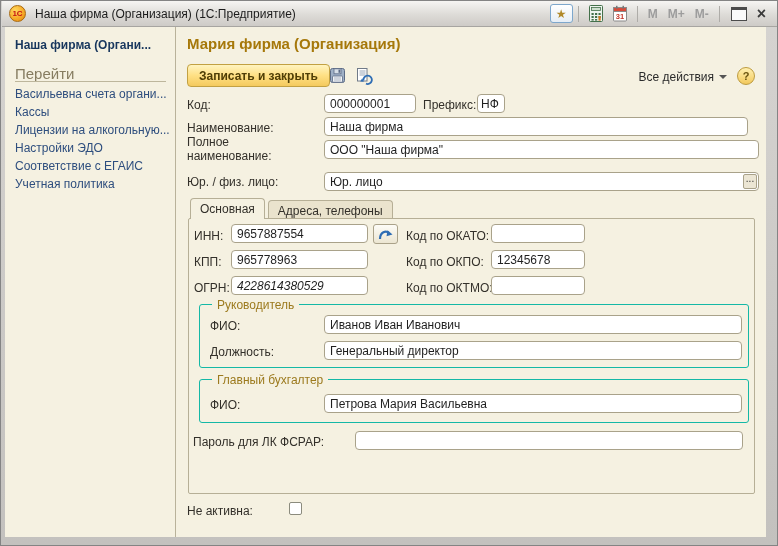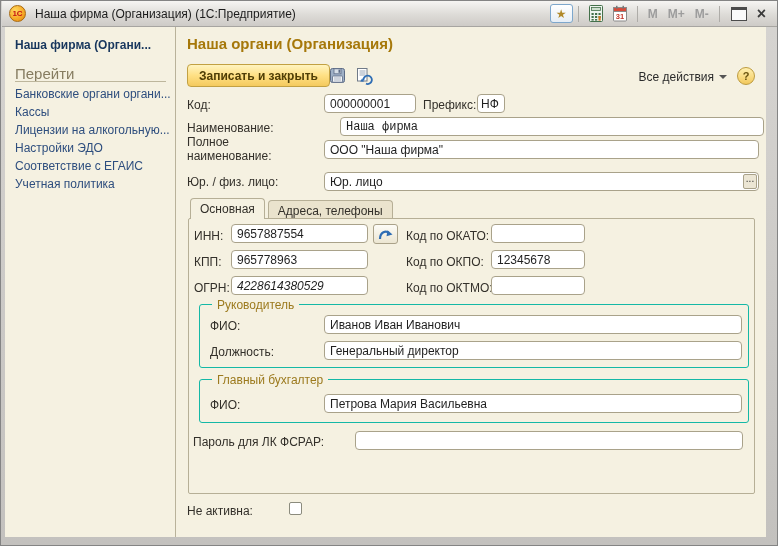--- a/index.html
+++ b/index.html
@@ -146,30 +146,30 @@
       <div class="tb-btn tb-close">×</div>
     </div>
   </div>
 
   <div class="content">
 
     <div class="sidebar">
       <div class="sb-title">Наша фирма (Органи...</div>
       <div class="sb-nav-header">Перейти</div>
       <div class="sb-rule"></div>
-      <div class="sb-link" style="top:60px">Банковские органи органи...</div>
+      <div class="sb-link" style="top:60px">Васильевна счета органи...</div>
       <div class="sb-link" style="top:78px">Кассы</div>
       <div class="sb-link" style="top:96px">Лицензии на алкогольную...</div>
       <div class="sb-link" style="top:114px">Настройки ЭДО</div>
       <div class="sb-link" style="top:132px">Соответствие с ЕГАИС</div>
       <div class="sb-link" style="top:150px">Учетная политика</div>
     </div>
 
     <div class="main">
-      <div class="page-title">Наша органи (Организация)</div>
+      <div class="page-title">Мария фирма (Организация)</div>
 
       <button class="btn-save-close">Записать и закрыть</button>
       <div class="tool-icon-btn" style="left:150px">
         <svg width="17" height="17" viewBox="0 0 17 17">
           <rect x="1.5" y="1.5" width="14" height="14" rx="2" fill="#9fb0c6" stroke="#5c6b85"></rect>
           <rect x="5" y="1.8" width="7" height="5" fill="#d7dfe8" stroke="#5c6b85" stroke-width="0.8"></rect>
           <rect x="9.5" y="2.6" width="1.8" height="3.2" fill="#5c6b85"></rect>
           <rect x="3.5" y="9" width="10" height="6.2" rx="0.8" fill="#f2f4f7" stroke="#5c6b85" stroke-width="0.8"></rect>
           <line x1="5" y1="11" x2="12" y2="11" stroke="#9aa5b5" stroke-width="0.8"></line>
           <line x1="5" y1="13" x2="12" y2="13" stroke="#9aa5b5" stroke-width="0.8"></line>
@@ -190,21 +190,21 @@
         <span class="caret-down"></span>
       </div>
       <div class="btn-help">?</div>
 
       <div class="lbl" style="left:11px; top:71px">Код:</div>
       <input class="inp" style="left: 148px; top: 67px; width: 92px;" value="000000001">
       <div class="lbl" style="left:247px; top:71px">Префикс:</div>
       <input class="inp" style="left: 301px; top: 67px; width: 28px; padding: 0px 3px;" value="НФ">
 
       <div class="lbl" style="left:11px; top:94px">Наименование:</div>
-      <input class="inp" style="left: 164px; top: 90px; width: 424px; font-family: Liberation Mono, monospace;" value="Наша фирма">
+      <input class="inp" style="left: 148px; top: 90px; width: 424px;" value="Наша фирма">
 
       <div class="lbl lbl-wrap" style="left:11px; top:108px; width:110px">Полное наименование:</div>
       <input class="inp" style="left: 148px; top: 113px; width: 435px;" value="ООО &quot;Наша фирма&quot;">
 
       <div class="lbl" style="left:11px; top:148px">Юр. / физ. лицо:</div>
       <input class="inp" style="left: 148px; top: 145px; width: 435px;" value="Юр. лицо">
       <div class="more-btn">...</div>
 
       <div class="tabs">
         <div class="tab active">Основная</div>

